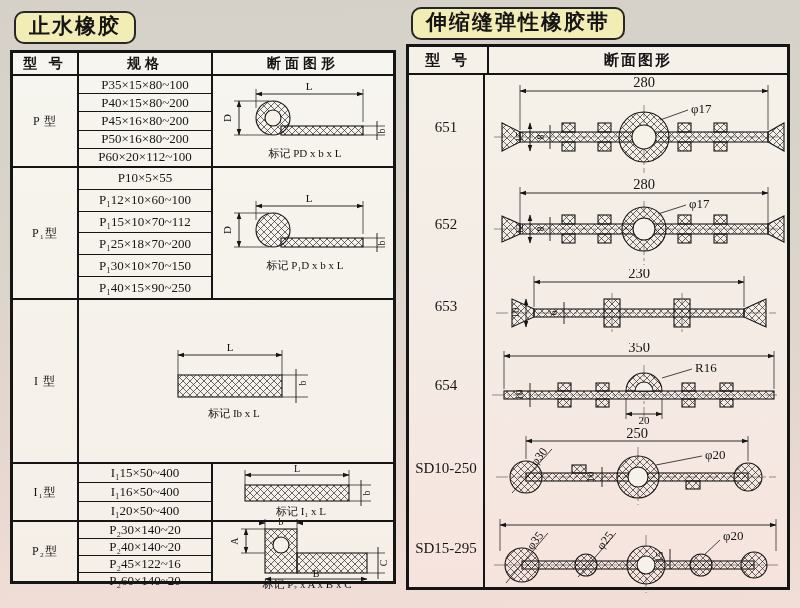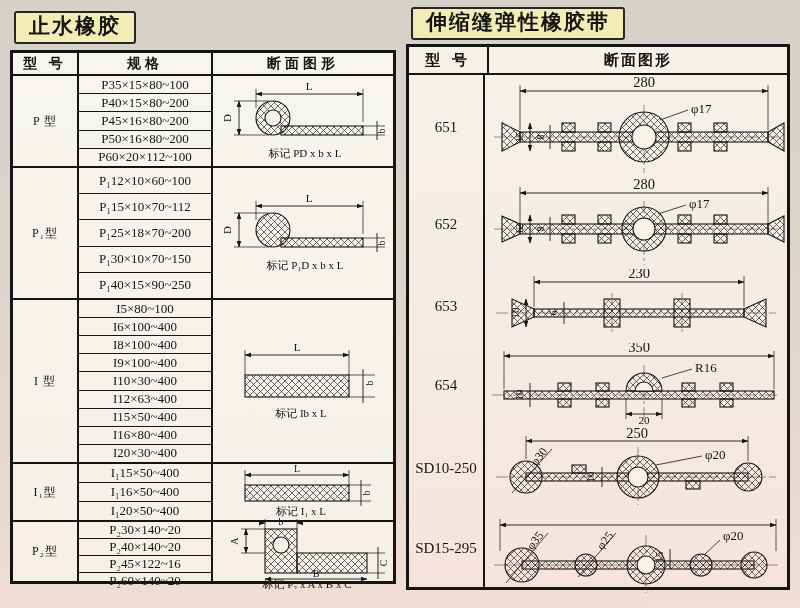--- a/index.html
+++ b/index.html
@@ -2,21 +2,21 @@
 <html><head>
 <meta charset="utf-8">
 <style>
   html,body{margin:0;padding:0}
   body{
     width:800px;height:608px;position:relative;overflow:hidden;
     background:linear-gradient(178deg,#d5d1c9 0%,#dad4cb 38%,#e6d7d0 72%,#f2ded7 100%);
     font-family:"Liberation Serif",serif;color:#151515;
   }
   .badge{
-    position:absolute;background:#f2ecb5;border:2px solid #262626;border-radius:3px;
+    position:absolute;background:#f2ecb5;border:2px solid #262626;border-radius:10px;
     padding:2px 13px 4px;font-size:21px;font-weight:bold;letter-spacing:2px;line-height:1.1;
   }
   .tbl{position:absolute;border:3px solid #151515;box-sizing:border-box}
   
   .left-tbl{left:10px;top:50px;width:386px;height:534px;
     background:linear-gradient(180deg,#f7f5ef,#f5efe8);display:flex;flex-direction:column}
   .lhdr{display:flex;height:21px;flex:0 0 auto;border-bottom:2px solid #151515}
   .hc{display:flex;align-items:center;justify-content:center;font-size:14px;font-weight:bold;letter-spacing:4px}
   .hc.m{width:64px;border-right:2px solid #151515}
   .hc.s{width:132px;border-right:2px solid #151515}
@@ -102,20 +102,21 @@
         <line class="dim" x1="162" y1="43" x2="162" y2="62"></line>
         <text class="t10" transform="rotate(-90 170 53)" x="170" y="53" text-anchor="middle">b</text>
         <text class="cap" x="90" y="79" text-anchor="middle">标记  PD x b x L</text>
       </svg>
     </div>
   </div>
 
   <div class="section" style="height:130px">
     <div class="sec-model">P₁型</div>
     <div class="sec-specs">
+      <div class="spec">P10×5×55</div>
       <div class="spec">P₁12×10×60~100</div>
       <div class="spec">P₁15×10×70~112</div>
       <div class="spec">P₁25×18×70~200</div>
       <div class="spec">P₁30×10×70~150</div>
       <div class="spec">P₁40×15×90~250</div>
     </div>
     <div class="sec-diag">
       <svg width="176" height="86" viewBox="0 0 176 86">
         <line class="ext" x1="41" y1="30" x2="41" y2="11"></line>
           <line class="ext" x1="148" y1="44" x2="148" y2="11"></line>
@@ -131,31 +132,20 @@
           <line class="ext" x1="148" y1="57" x2="170" y2="57"></line>
         <line class="dim" x1="162" y1="43" x2="162" y2="62"></line>
         <text class="t10" transform="rotate(-90 170 53)" x="170" y="53" text-anchor="middle">b</text>
         <text class="cap" x="90" y="79" text-anchor="middle">标记  P₁D x b x L</text>
       </svg>
     </div>
   </div>
 
   <div class="section" style="height:162px">
     <div class="sec-model">I 型</div>
-    <div class="sec-specs">
-      <div class="spec">I5×80~100</div>
-      <div class="spec">I6×100~400</div>
-      <div class="spec">I8×100~400</div>
-      <div class="spec">I9×100~400</div>
-      <div class="spec">I10×30~400</div>
-      <div class="spec">I12×63~400</div>
-      <div class="spec">I15×50~400</div>
-      <div class="spec">I16×80~400</div>
-      <div class="spec">I20×30~400</div>
-    </div>
     <div class="sec-diag">
       <svg width="176" height="84" viewBox="0 0 176 84">
         <line class="ext" x1="30" y1="36" x2="30" y2="11"></line>
           <line class="ext" x1="134" y1="36" x2="134" y2="11"></line>
         <line class="dim" x1="30" y1="16" x2="134" y2="16" marker-start="url(#ar)" marker-end="url(#ar)"></line>
         <text class="t11" x="82" y="12" text-anchor="middle">L</text>
         <rect class="shape" x="30" y="36" width="104" height="22"></rect>
         <line class="ext" x1="134" y1="36" x2="160" y2="36"></line>
           <line class="ext" x1="134" y1="58" x2="160" y2="58"></line>
         <line class="dim" x1="148" y1="30" x2="148" y2="64"></line>

